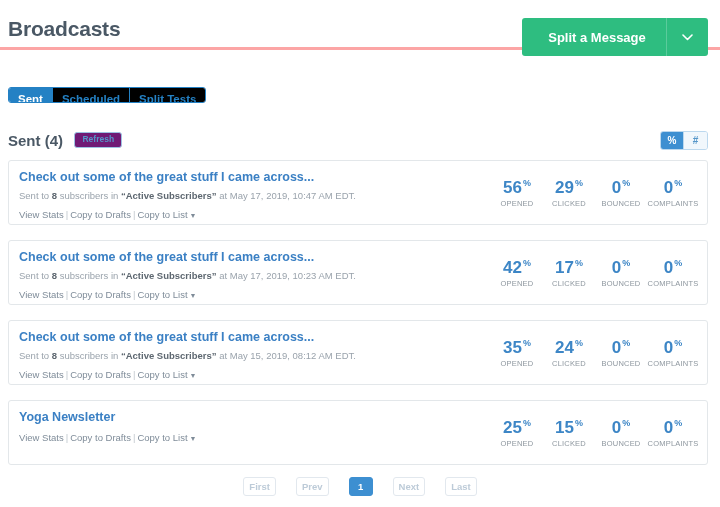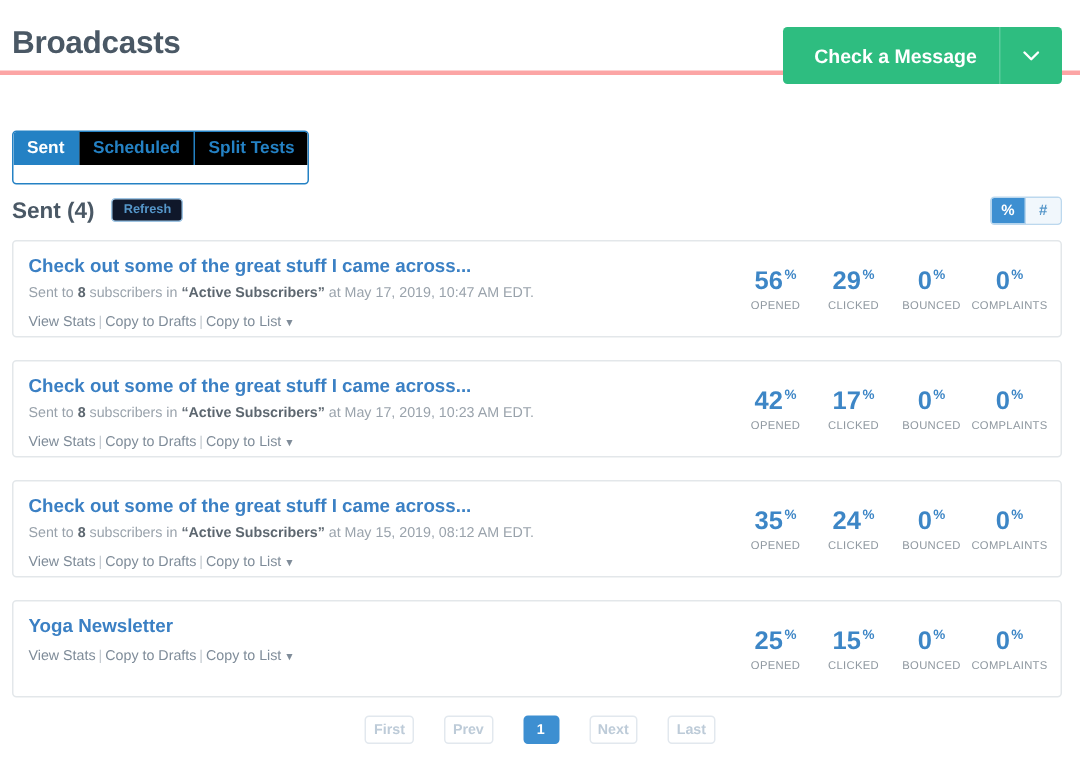--- a/index.html
+++ b/index.html
@@ -64,21 +64,21 @@
   }
 
   
   .tabs {
     position: absolute;
     top: 87px; left: 8px;
     display: flex;
     border: 1px solid #2481c4;
     border-radius: 3px;
     overflow: hidden;
-    height: 36px;
+    height: 16px;
   }
   .tab {
     padding: 0 9px;
     height: 22px;
     line-height: 22px;
     font-size: 11.5px;
     font-weight: bold;
     color: #2481c4;
     background: #000000;
     border-right: 1px solid #2481c4;
@@ -103,21 +103,21 @@
     line-height: 20px;
   }
   .refresh-btn {
     display: inline-block;
     vertical-align: middle;
     margin-left: 7px;
     margin-bottom: 2px;
     padding: 1px 7px 2px 7px;
     border: 1px solid #9dc3e2;
     border-radius: 3px;
-    background: #0f172a;
+    background: #701a75;
     color: #5596c9;
     font-size: 8.5px;
     font-weight: bold;
     cursor: pointer;
     line-height: 11px;
   }
   .unit-toggle {
     position: absolute;
     top: 0; right: 0;
     display: flex;
@@ -243,21 +243,21 @@
 </style>
 </head>
 <body>
 
 <div class="page">
 
   <div class="header">
     <h1 class="page-title">Broadcasts</h1>
 
     <button class="create-btn">
-      <span class="cb-label">Check a Message</span>
+      <span class="cb-label">Split a Message</span>
       <span class="cb-caret">
         <svg width="11" height="7" viewBox="0 0 11 7" aria-hidden="true">
           <path d="M1 1 L5.5 5.5 L10 1" fill="none" stroke="#ffffff" stroke-width="1.6" stroke-linecap="round" stroke-linejoin="round"></path>
         </svg>
       </span>
     </button>
   </div>
 
   <div class="tabs">
     <div class="tab active">Sent</div>

